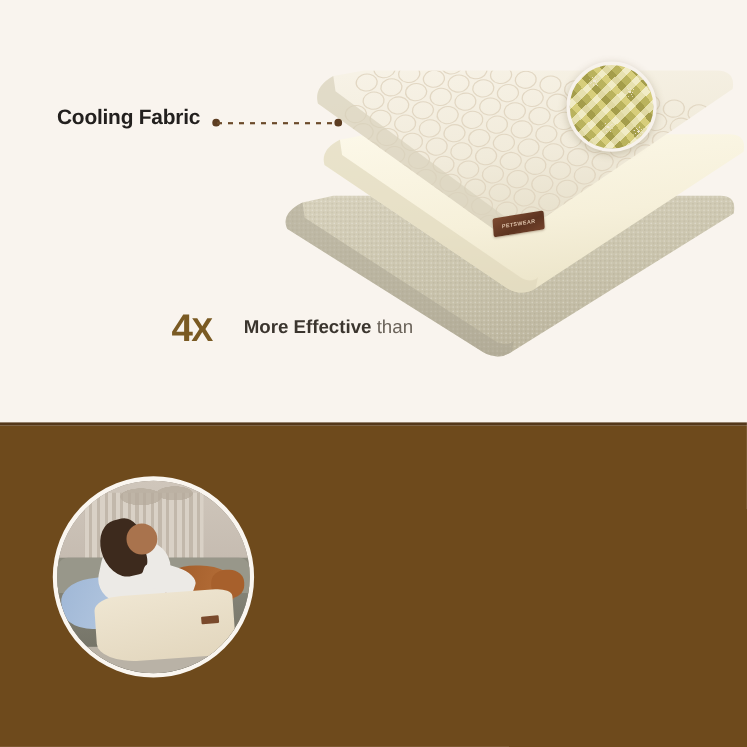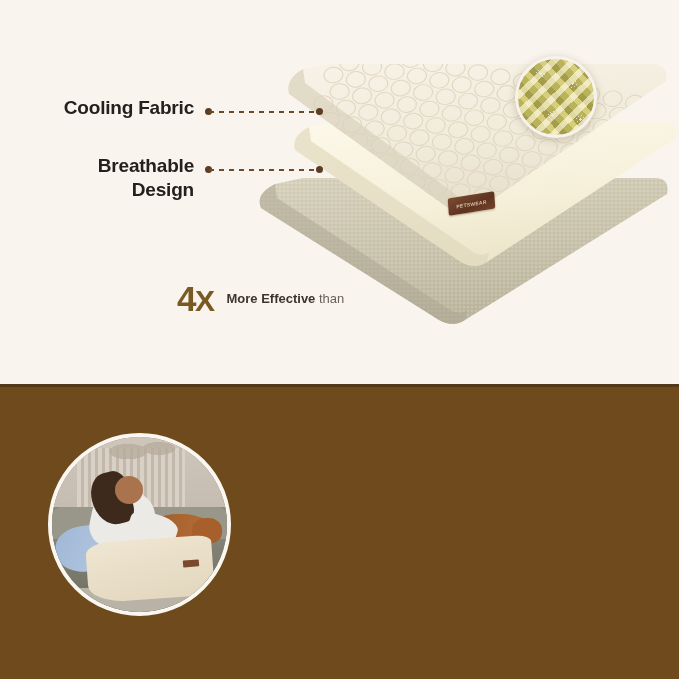--- a/index.html
+++ b/index.html
@@ -16,21 +16,21 @@
   .top-panel{
     position:absolute; left:0; top:0; width:679px; height:386px;
     background:#f9f4ee;
   }
   .divider-line{
     position:absolute; left:0; top:384px; width:679px; height:3px;
     background:#54381a;
   }
 
   
-  .labels{ position:absolute; left:12px; top:96px; width:330px;text-decoration:underline; }
+  .labels{ position:absolute; left:0; top:96px; width:330px;text-decoration:underline; }
   .label-row{ position:relative; height:58px; }
   .label-row.tall{ height:72px; }
   .label-text{
     position:absolute; right:148px; top:0;
     text-align:right; width:210px;
     font-size:19px; font-weight:700; color:#23201e;
     line-height:1.25; letter-spacing:-0.2px;
   }
   .leader{
     position:absolute; left:193px; top:12px;
@@ -42,29 +42,29 @@
   }
   .leader .dot{
     position:absolute; top:0; width:7px; height:7px; border-radius:50%;
     background:#5d3d22;
   }
   .leader .dot.l{ left:0; }
   .leader .dot.r{ right:0; }
 
   
   .claim{
-    position:absolute; left:177px; top:281px;
-    display:flex; align-items:center; gap:13px;
+    position:absolute; left:156px; top:281px;
+    display:flex; align-items:center; gap:29px;
   }
   .claim-num{
     font-size:35px; font-weight:800; color:#7a5a23;
     letter-spacing:-1.5px; line-height:1;
   }
   .claim-num .x{ font-size:30px; }
-  .claim-text{ font-size:13px; color:#6a6259; line-height:1.35; }
+  .claim-text{ font-size:17px; color:#6a6259; line-height:1.35; }
   .claim-text b{ color:#3b352e; font-weight:700; }
   .claim-text .l2{ color:#7c736a; }
 
   
   .mat-art{ position:absolute; left:255px; top:40px; width:424px; height:330px; }
   .layer{ position:absolute; }
   .layer svg{ display:block; overflow:visible; }
 
   .quilt-dot{ fill:none; stroke:#ded2bd; stroke-width:1.1; opacity:.85; }
 
@@ -277,29 +277,20 @@
       <div class="label-row">
         <div class="label-text">Cooling Fabric</div>
         <div class="leader">
           <span class="dot l"></span>
             <span class="dash"></span>
             <span class="dot r"></span>
         </div>
       </div>
 
 
-      <div class="label-row tall">
-        <div class="label-text" style="white-space:pre-line;">Breathable
-Design</div>
-        <div class="leader">
-          <span class="dot l"></span>
-            <span class="dash"></span>
-            <span class="dot r"></span>
-        </div>
-      </div>
     </div>
 
     <div class="claim">
       <div class="claim-num"><span>4</span><span class="x">X</span></div>
       <div class="claim-text">
         <div><b>More Effective</b><span> than</span></div>
       </div>
     </div>
   </div>
 

